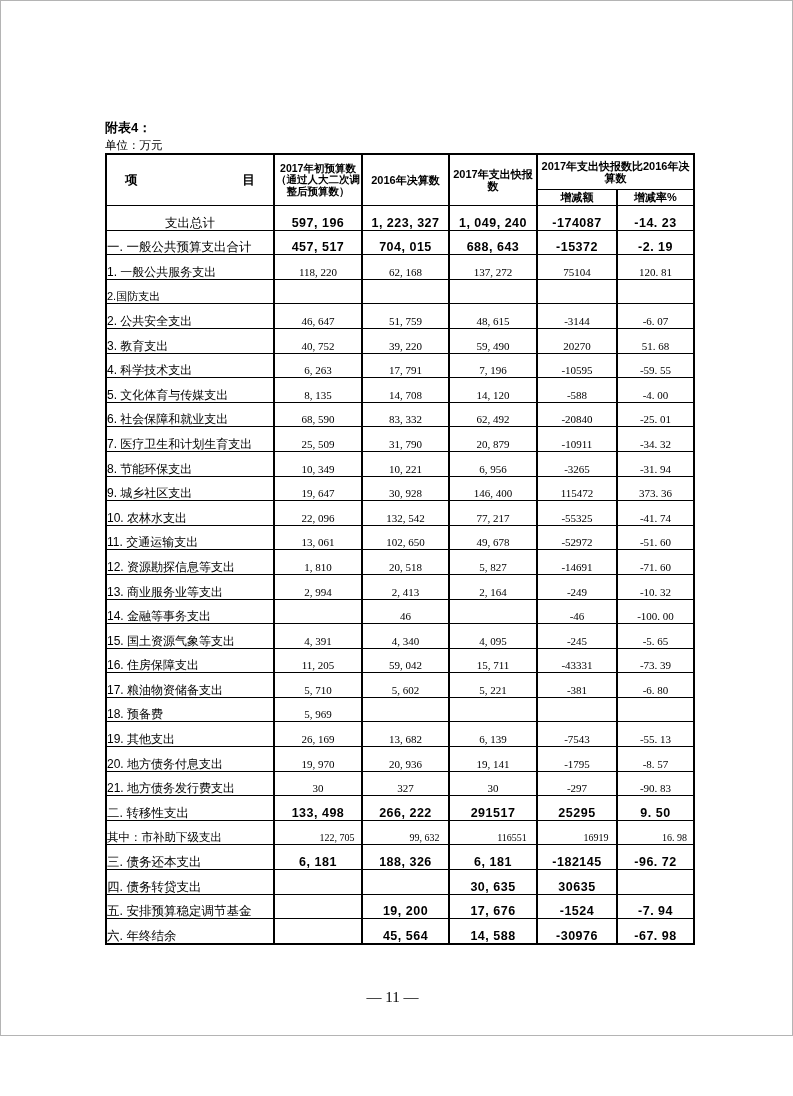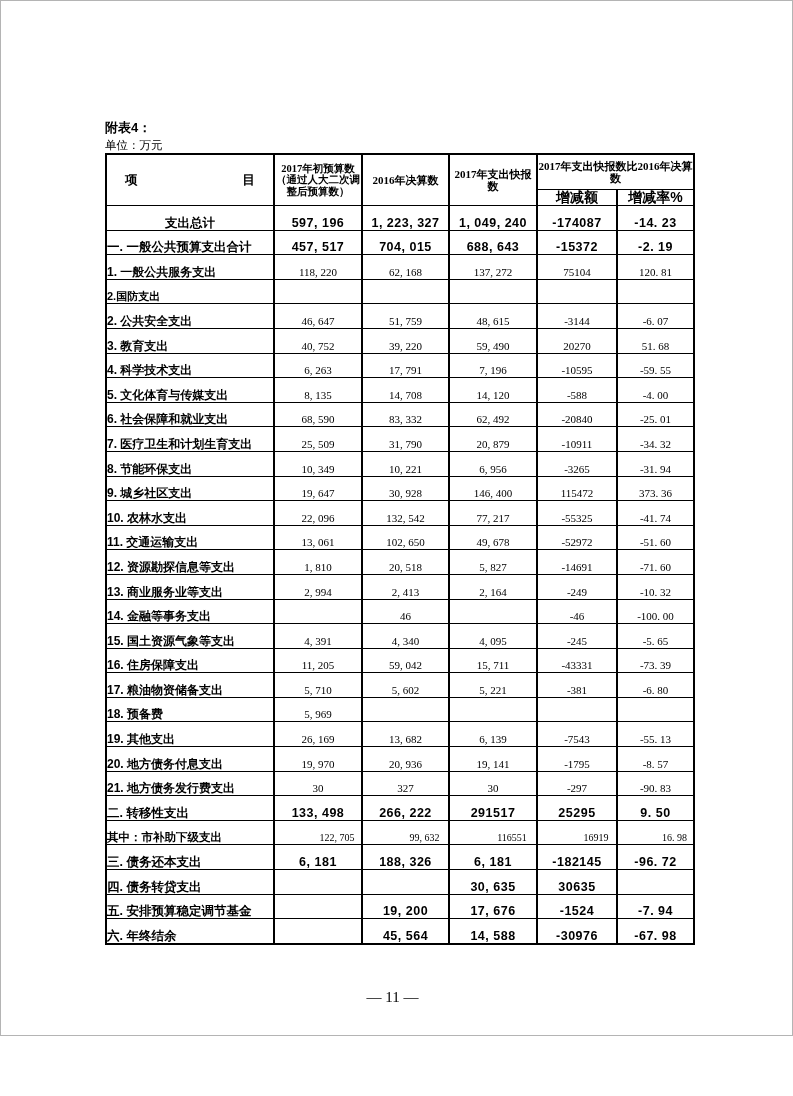--- a/index.html
+++ b/index.html
@@ -54,41 +54,41 @@
     padding: 0;
     overflow: hidden;
   }
   thead th {
     font-weight: bold;
     text-align: center;
     vertical-align: middle;
     font-size: 11px;
     line-height: 12.5px;
   }
-  tr.h1 th { height: 34px; font-family: Liberation Serif, serif; }
-  tr.h2 th { height: 15px; font-size: 14px; }
+  tr.h1 th { height: 34px; }
+  tr.h2 th { height: 15px; font-size: 11px; }
   th.th-initial { font-size: 10.5px; line-height: 11.5px; padding: 0 2px; }
   th.th-compare { border-bottom-width: 1px; }
   .item-spread {
     display: flex;
     justify-content: space-between;
     padding: 0 18px;
     font-size: 12.5px;
   }
   tbody td {
     height: 23.6px;
     vertical-align: bottom;
     text-align: center;
     line-height: 13px;
     padding-bottom: 2px;
   }
   td.label {
     text-align: left;
     padding-left: 3px;
-    font-weight: bold;
+    font-weight: normal;
     font-size: 12px;
     white-space: nowrap;
     font-family: "Liberation Sans", sans-serif;
     margin-top: 40px;
   }
   td.num {
     font-family: "Liberation Serif", serif;
     font-size: 11px;
     font-weight: normal;
     white-space: nowrap;

